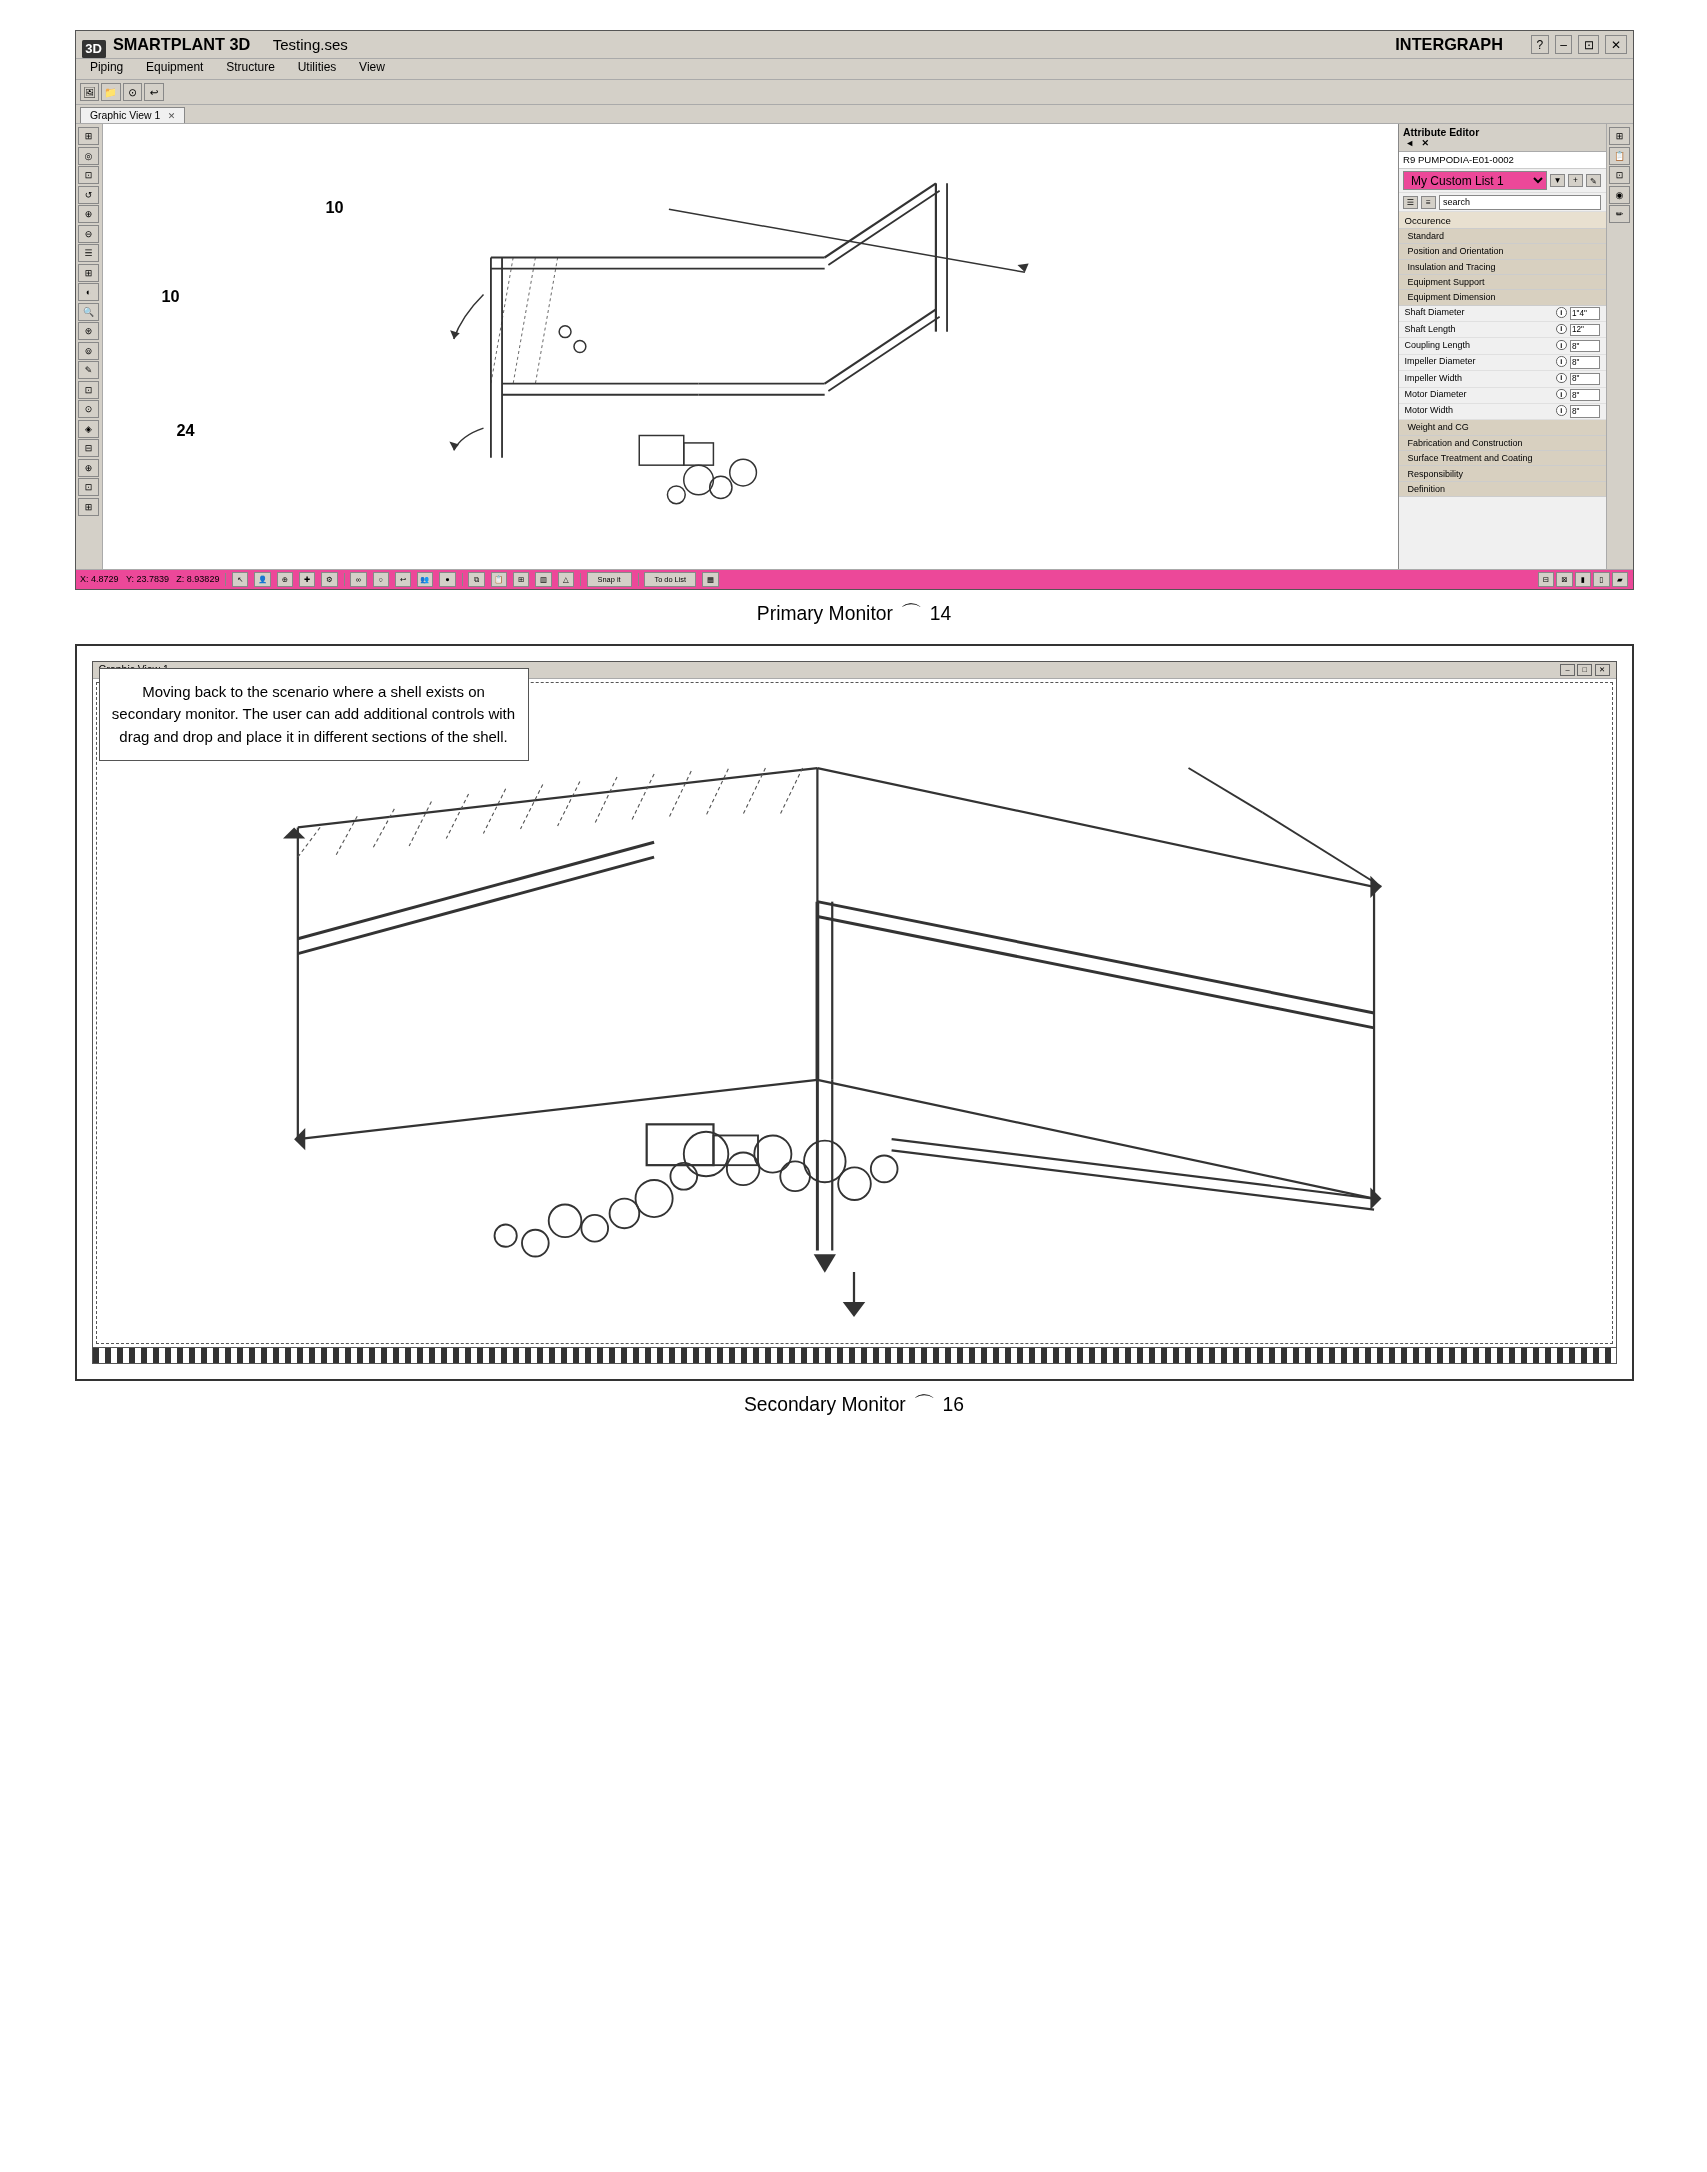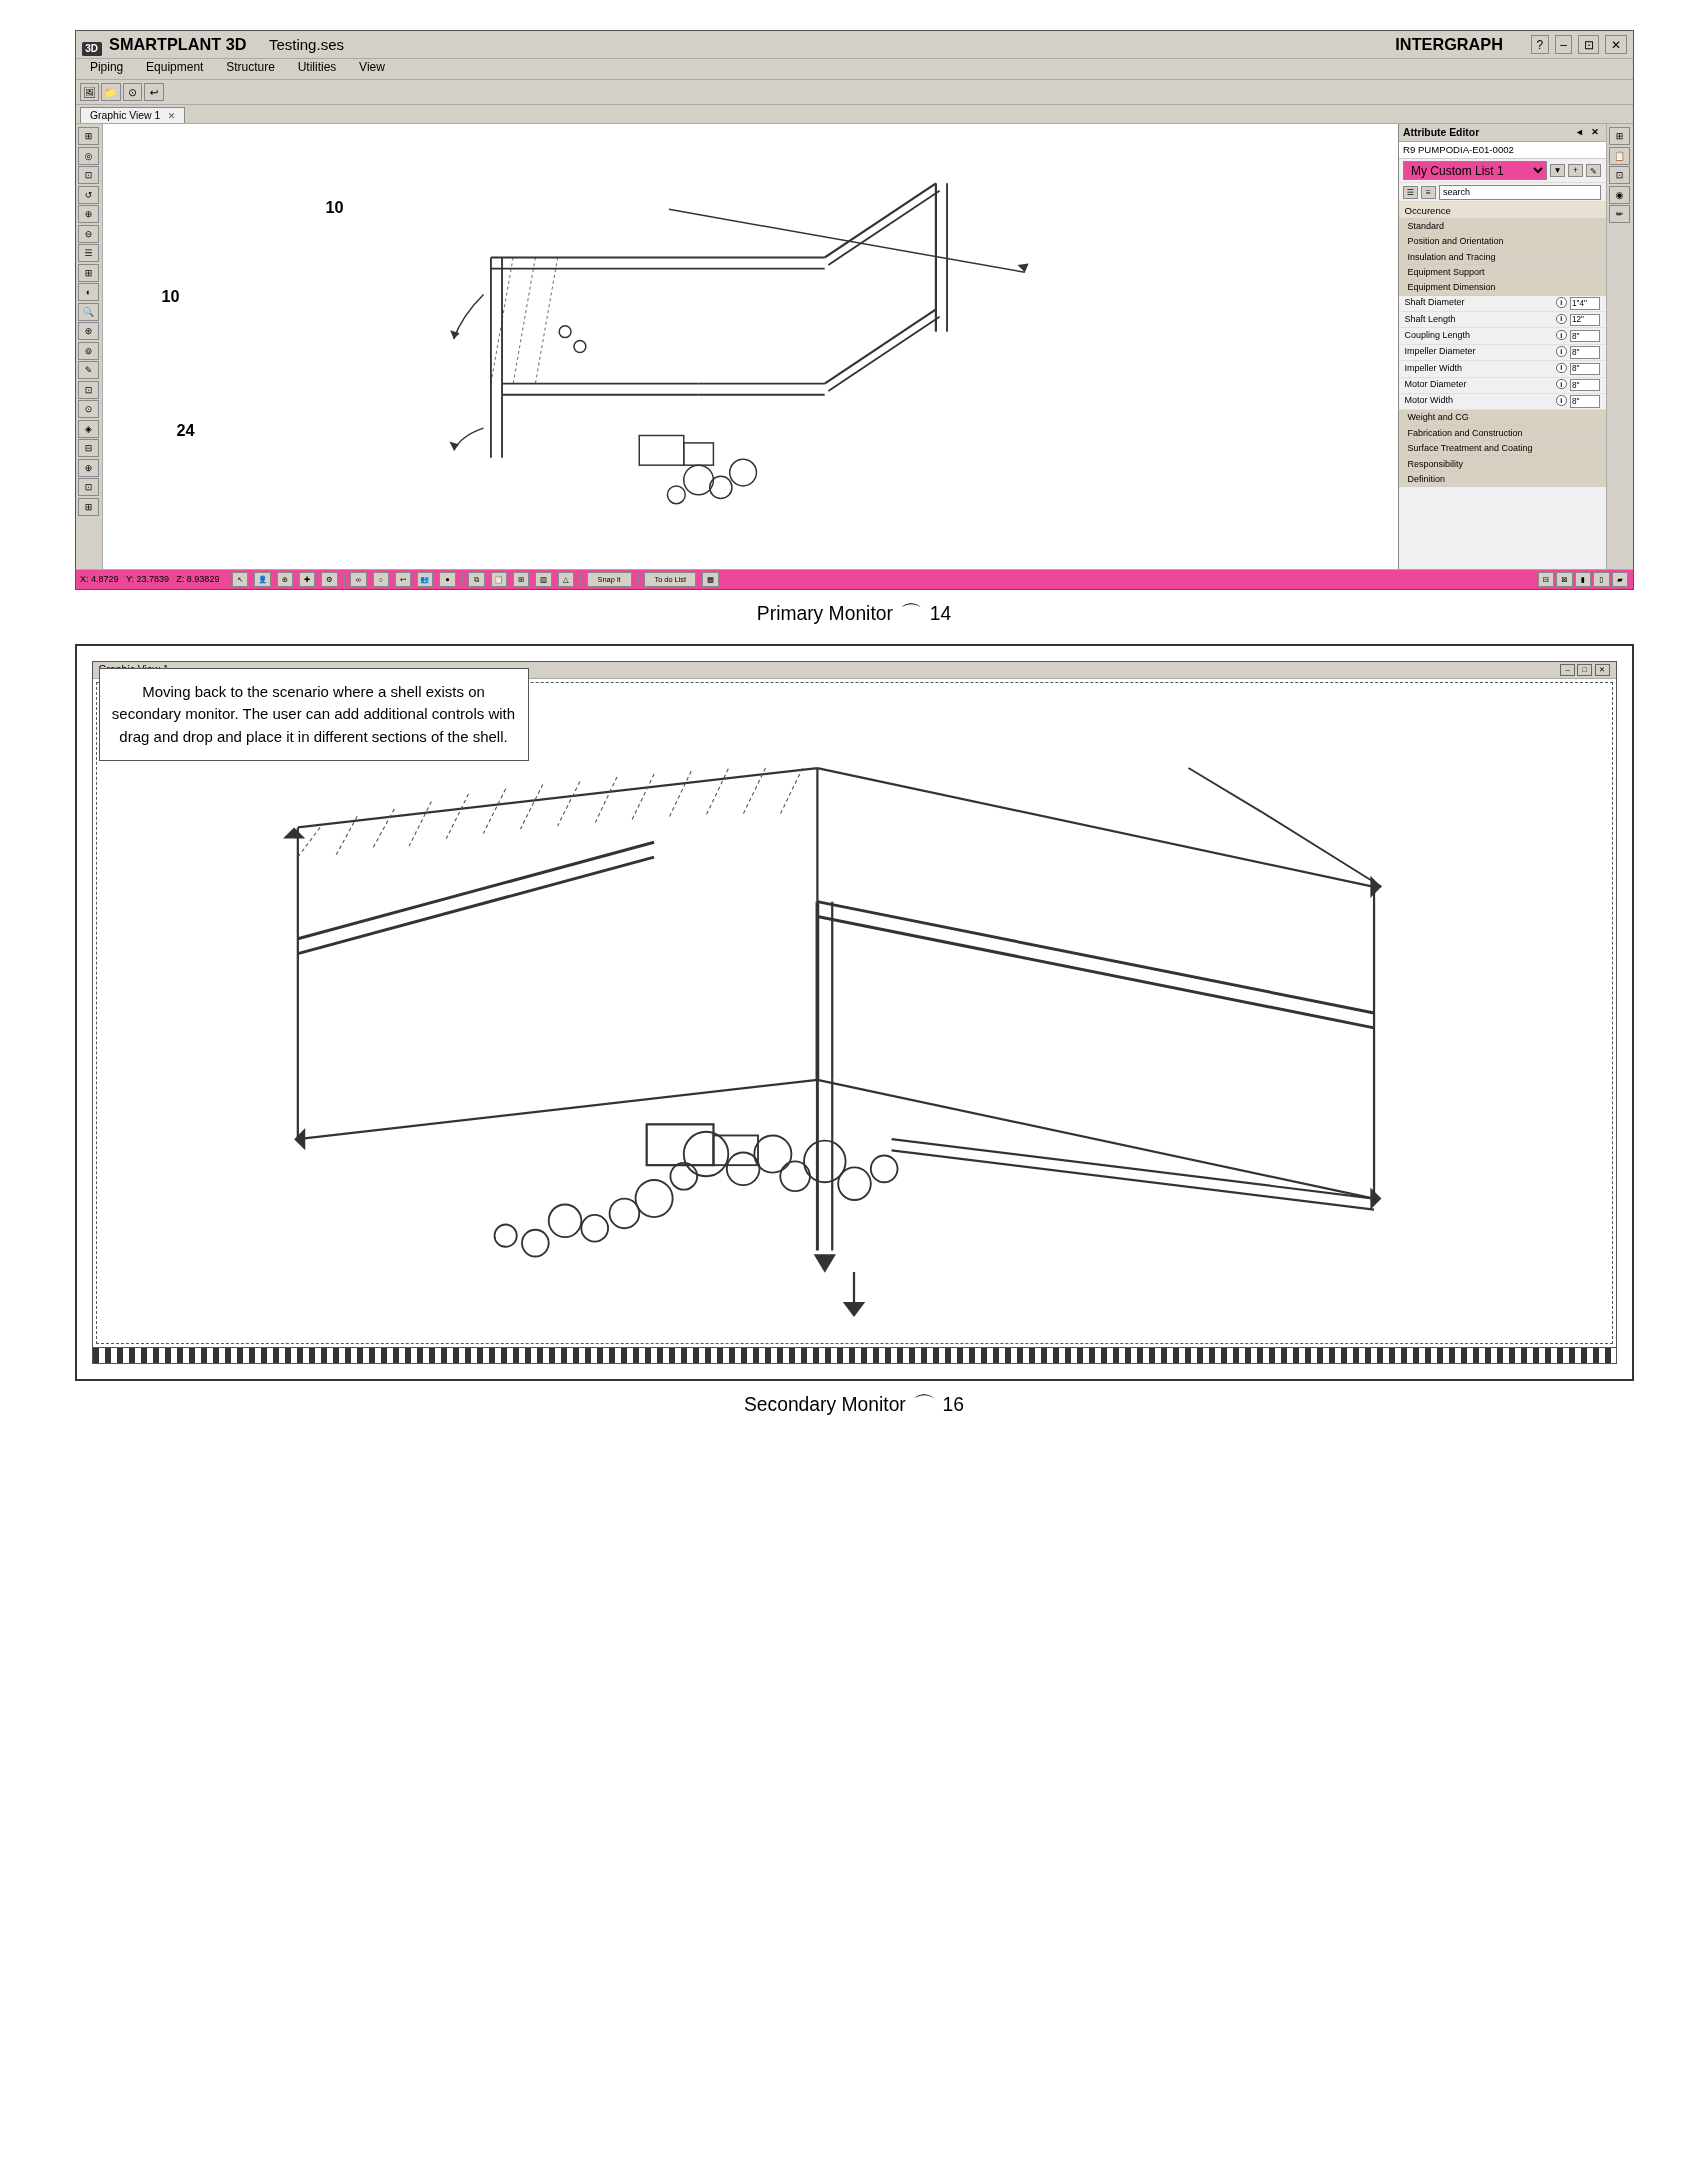--- a/index.html
+++ b/index.html
@@ -41,21 +41,21 @@
     .title-bar-left {
       display: flex;
       align-items: center;
       gap: 7.4px;
       font-size: 16.3px;
       font-weight: bold;
     }
     .title-bar-logo {
       background: #333;
       color: #fff;
-      font-size: 10px;
+      font-size: 13px;
       font-weight: bold;
       padding: 1.5px 3.7px;
       border-radius: 1.5px;
       margin-top: 8px;
     }
     .title-bar-right {
       display: flex;
       align-items: flex-end;
       gap: 6px;
       font-size: 15px;
@@ -198,20 +198,21 @@
       font-size: 9.6px;
     }
     .attr-header {
       background: #d4d0c8;
       border-bottom: 0.7px solid #aaa;
       padding: 3px 4.5px;
       display: flex;
       justify-content: space-between;
       font-weight: bold;
       font-size: 10.4px;
+      flex-direction: column;
     }
     .attr-header-controls {
       display: flex;
       gap: 3px;
     }
     .attr-ctrl-btn {
       font-size: 9px;
       cursor: pointer;
       padding: 0 2.2px;
     }

